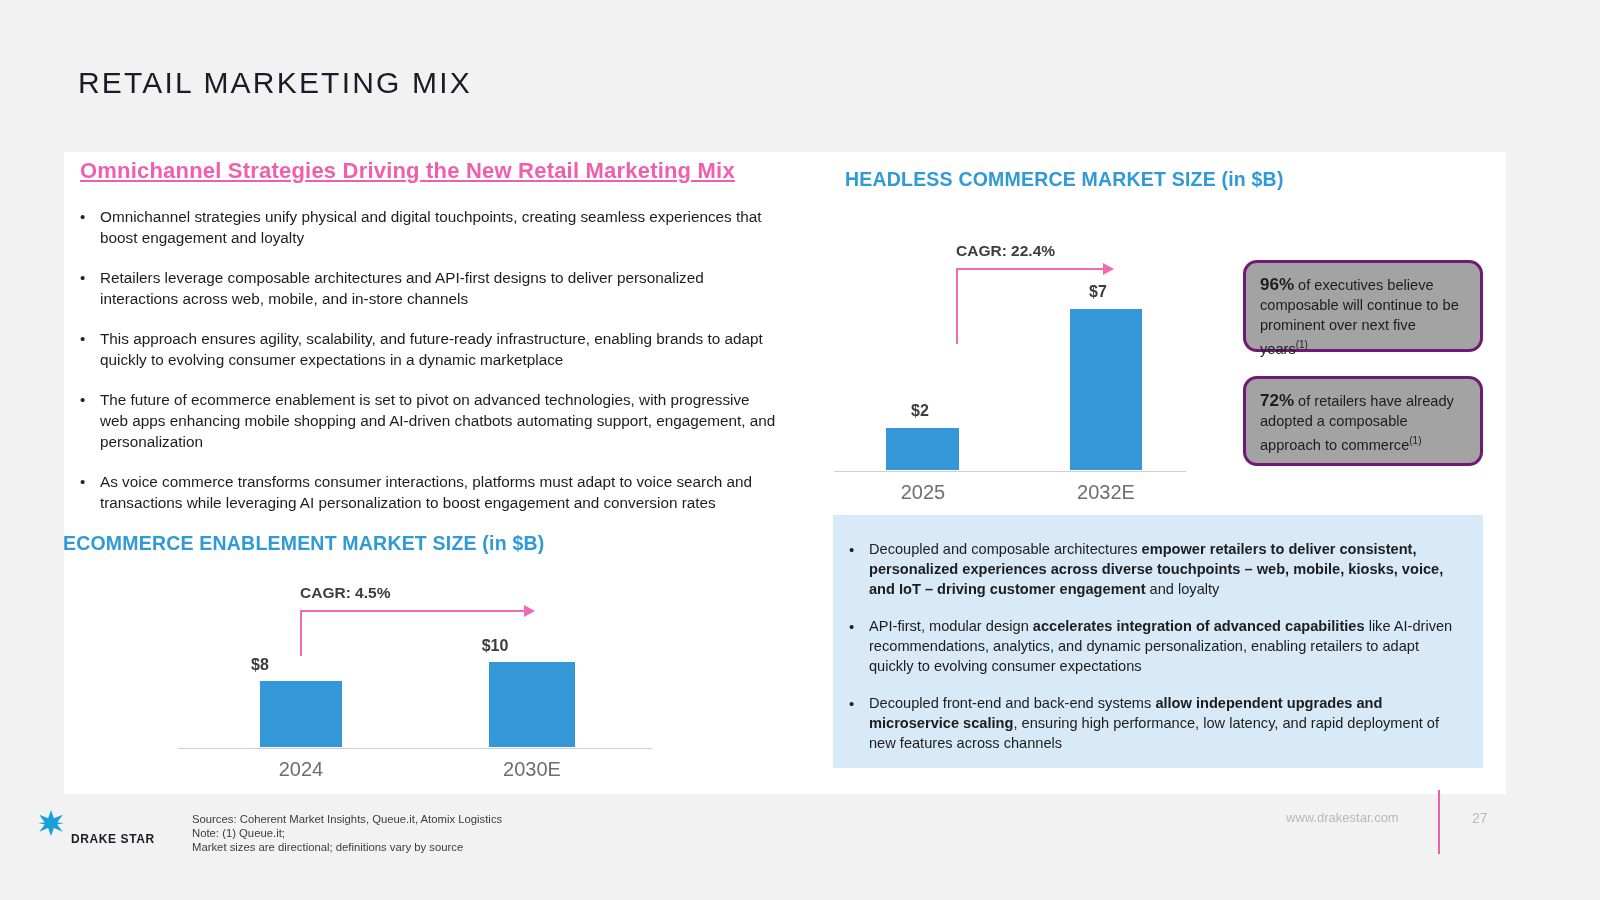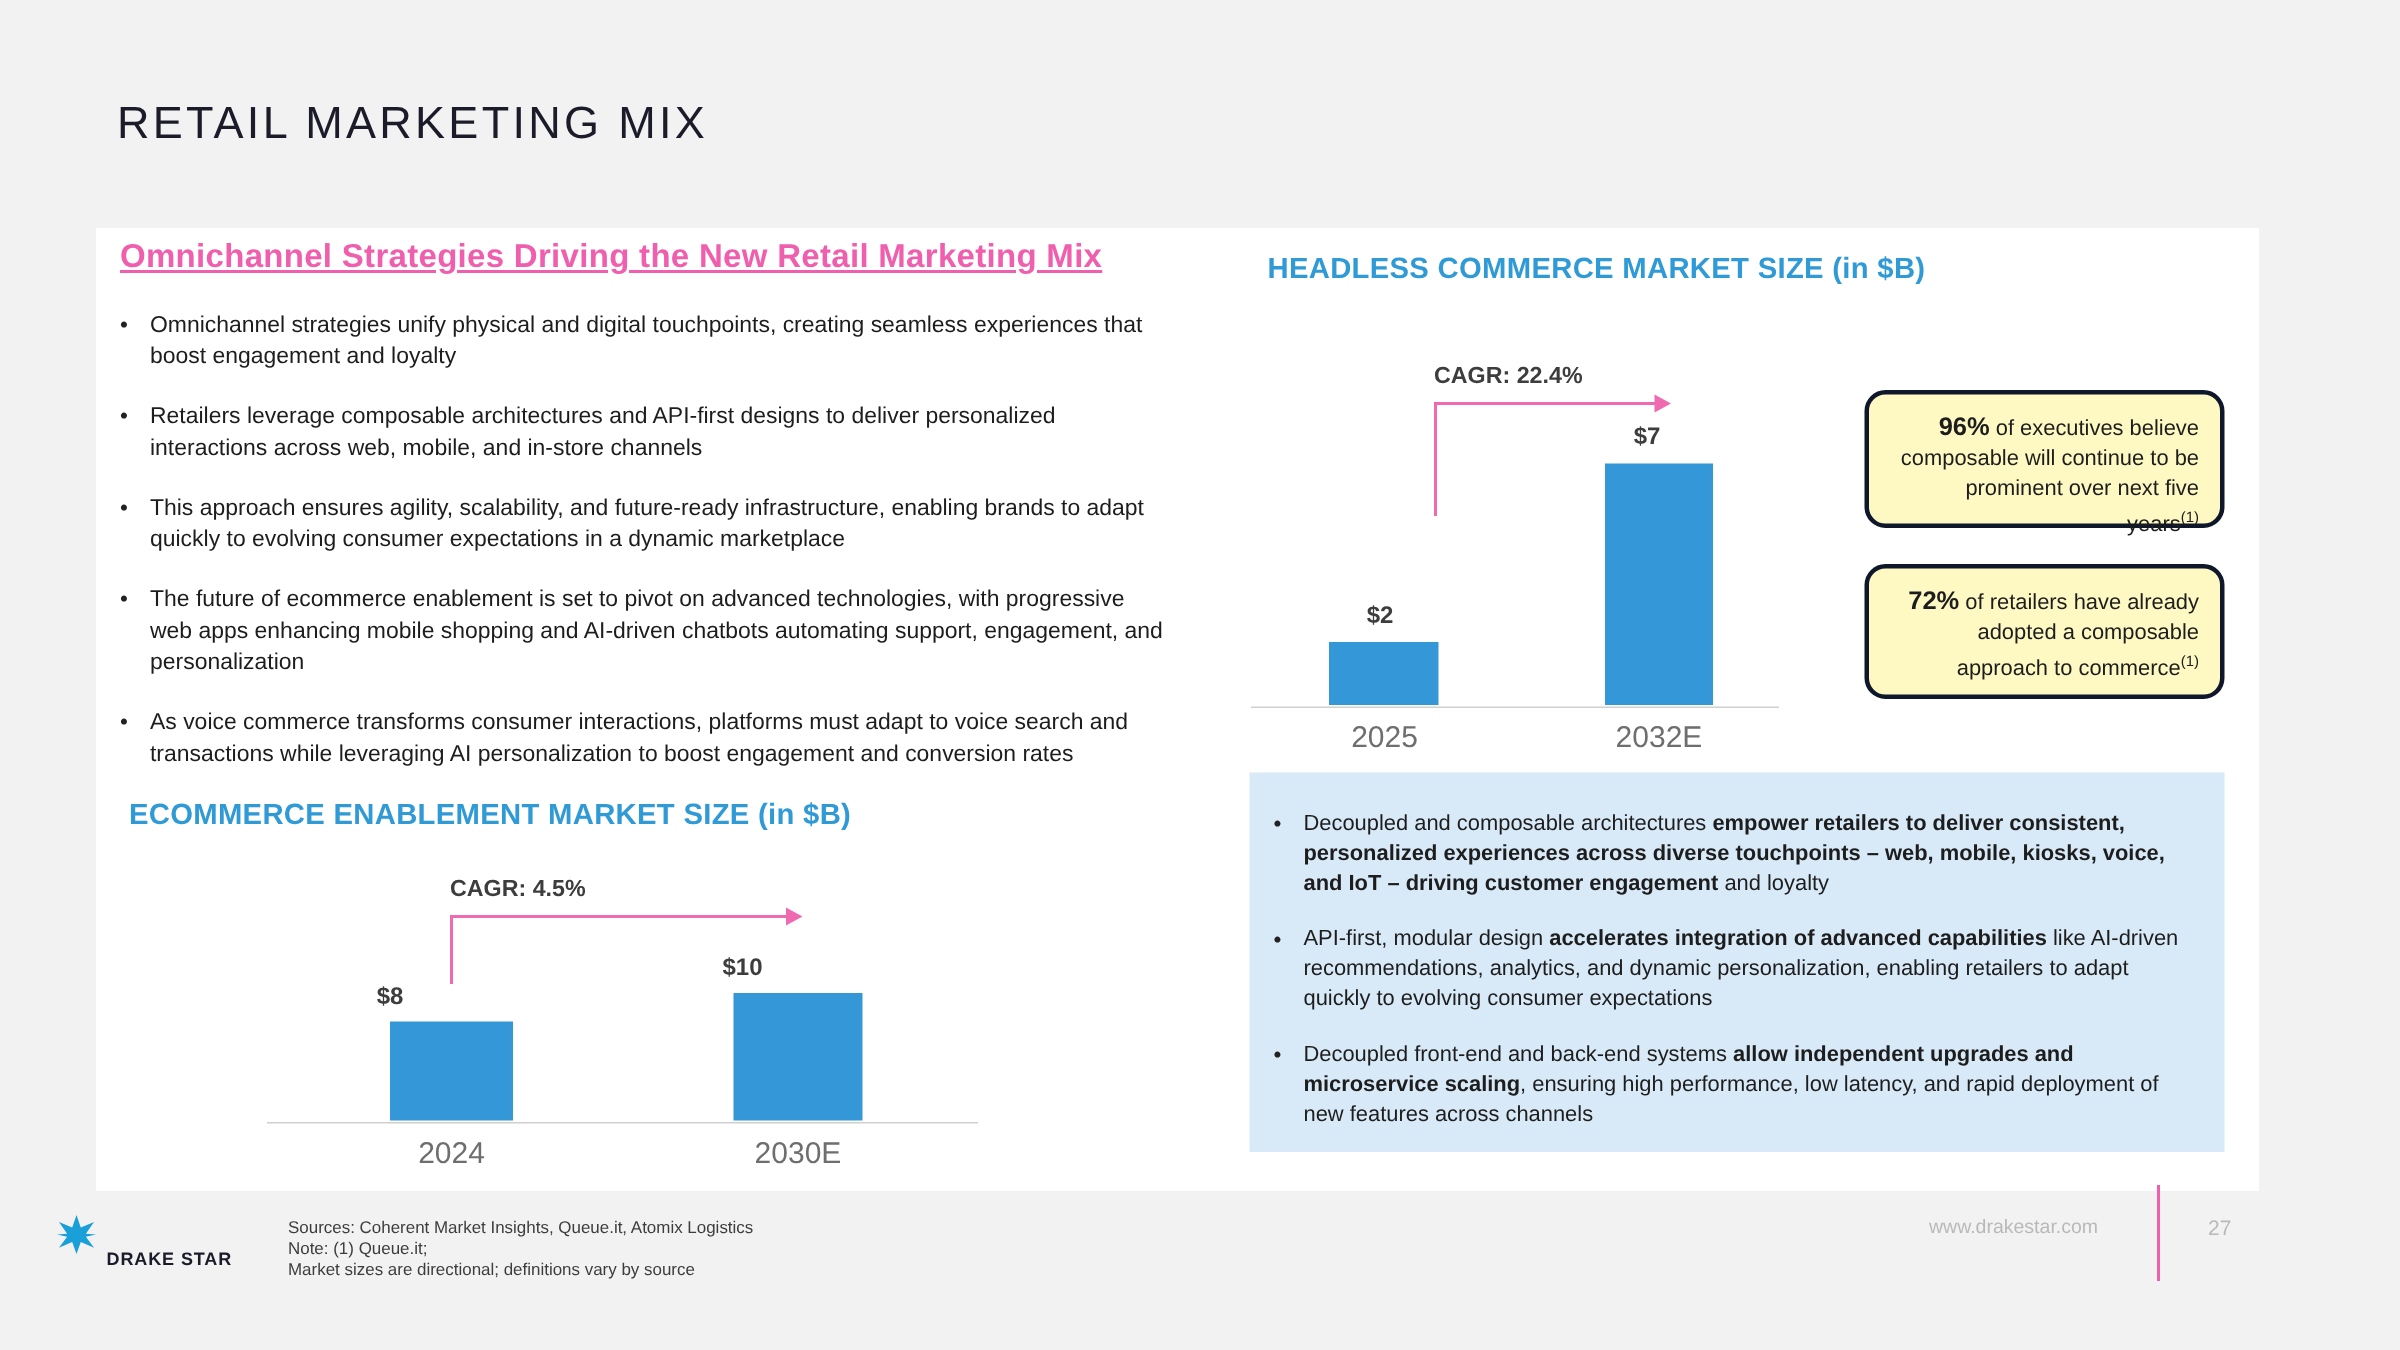--- a/index.html
+++ b/index.html
@@ -27,21 +27,21 @@
     color: #f05fae; font-size: 22px; font-weight: bold; letter-spacing: .2px; text-decoration: underline;
   }
   .bullets { margin-top: 22px; }
   .bullet { display: flex; margin-bottom: 19px; }
   .bullet .dot { width: 20px; flex: 0 0 20px; color: #222; font-size: 15px; line-height: 21px; }
   .bullet .txt { font-size: 15.3px; line-height: 21px; color: #1d1d1d; }
 
   .blue-head {
     color: #2f9ad6; font-size: 19.5px; font-weight: bold; letter-spacing: .2px;
   }
-  .left-chart-head { position: absolute; left: 86px; top: 532px; }
+  .left-chart-head { position: absolute; left: 63px; top: 532px; }
 
   
   .chart { position: absolute; }
   .bar { position: absolute; background: #3498d8; }
   .bar-label { position: absolute; font-size: 16px; font-weight: bold; color: #3d3d3d; text-align: center; }
   .cat-label { position: absolute; font-size: 20px; color: #6e6e6e; text-align: center; }
   .axis { position: absolute; height: 1px; background: #d0d0d0; }
   .cagr { position: absolute; font-size: 15.5px; font-weight: bold; color: #3d3d3d; }
   .arrow-line { position: absolute; height: 2px; background: #f06ab2; }
   .arrow-stem { position: absolute; width: 2px; background: #f06ab2; }
@@ -53,22 +53,22 @@
 
   
   #chart-ecom { left: 160px; top: 576px; width: 520px; height: 215px; }
   
   #chart-headless { left: 830px; top: 236px; width: 380px; height: 265px; }
 
   
   .right-head { position: absolute; left: 845px; top: 168px; }
 
   .callout {
-    position: absolute; border: 3px solid #0f172a; border-radius: 14px;
-    background: #fef9c3; text-align: right;
+    position: absolute; border: 3px solid #701a75; border-radius: 14px;
+    background: #a3a3a3; text-align: left;
     font-size: 14.6px; line-height: 20px; color: #1d1d1d;
     padding: 12px 14px;
   }
   .callout b { font-size: 17px; }
   #callout-1 { left: 1243px; top: 260px; width: 240px; height: 92px; }
   #callout-2 { left: 1243px; top: 376px; width: 240px; height: 90px; }
   sup { font-size: 10px; }
 
   .blue-box {
     position: absolute; left: 833px; top: 515px; width: 650px; height: 253px;

